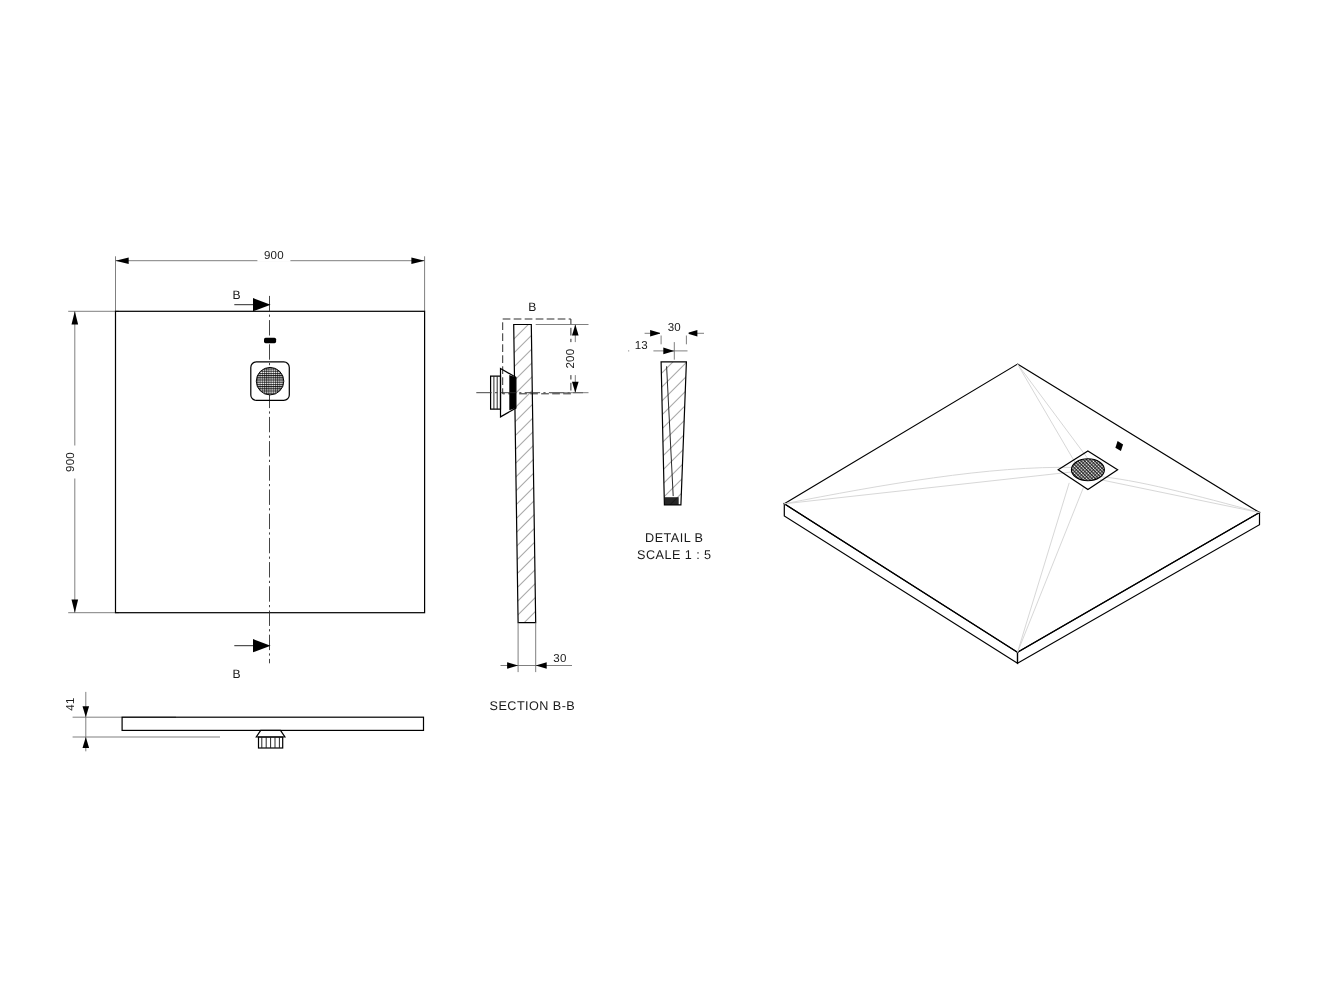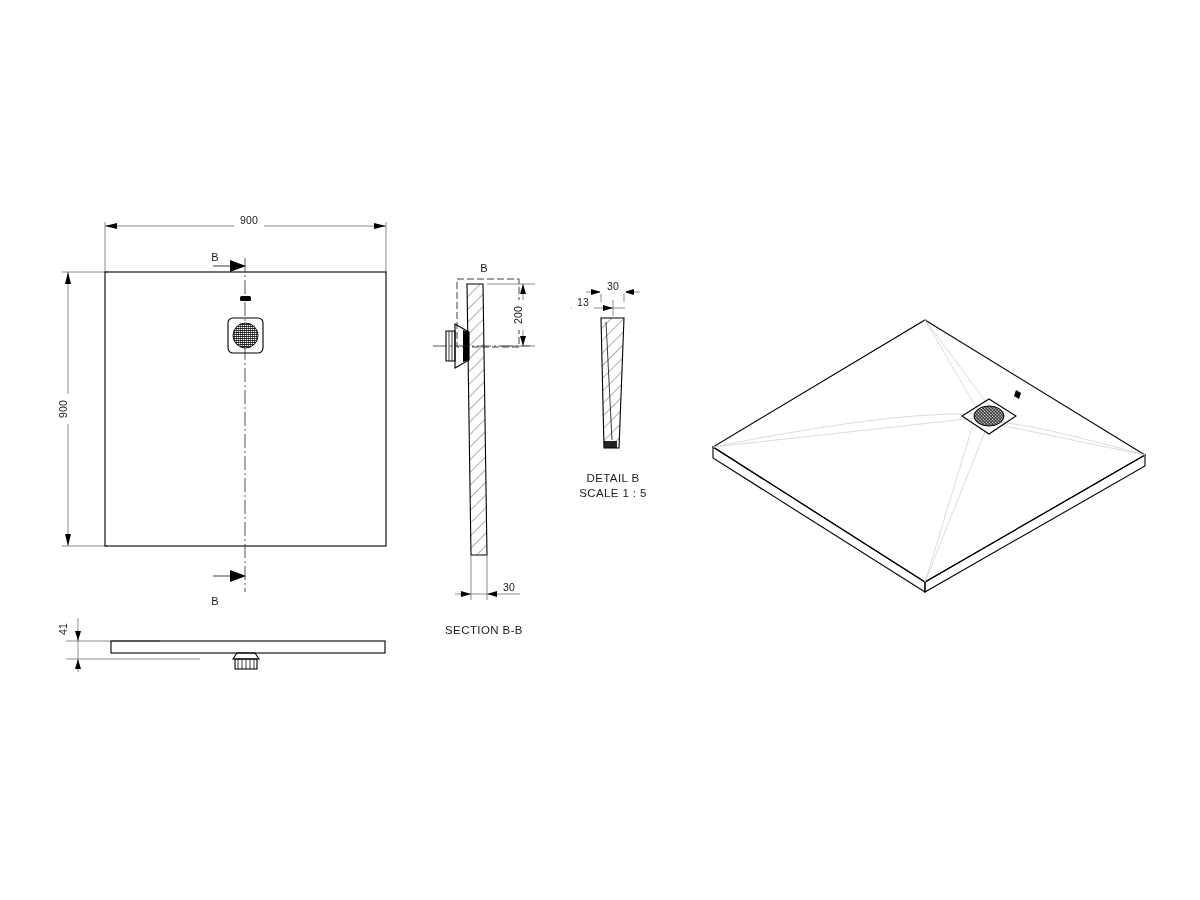--- a/index.html
+++ b/index.html
@@ -10,21 +10,21 @@
   body {
     width: 1200px;
     height: 900px;
     position: relative;
     overflow: hidden;
     font-family: "Liberation Sans", sans-serif;
     color: #1a1a1a;
   }
   #drawing-sheet {
     position: absolute;
-    left: 0; top: 0;
+    left: 0; top: 11px;
     width: 1200px;
     height: 884px;
     text-align: center;
   }
   svg.cad {
     position: absolute;
     left: 0; top: 0;
     width: 1200px;
     height: 900px;
     display: block;

